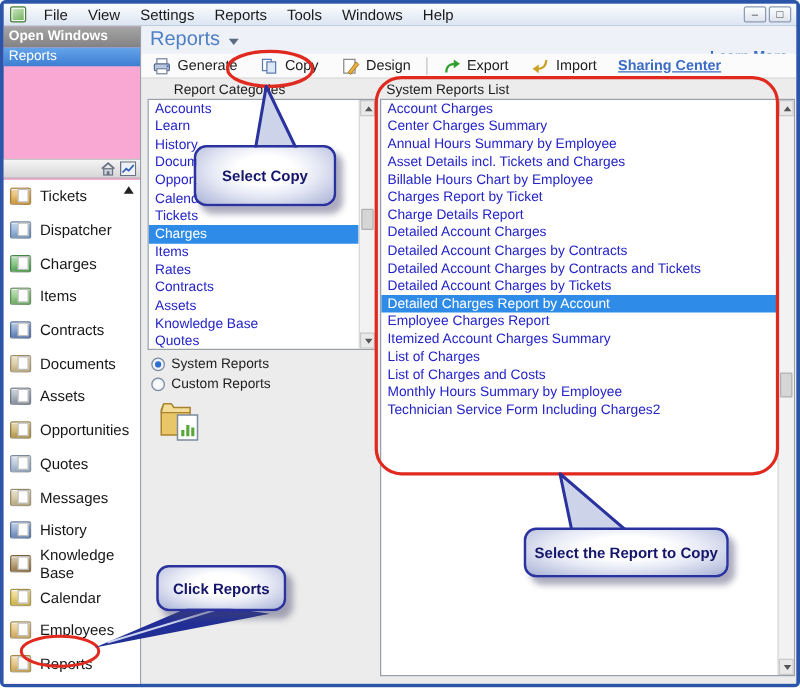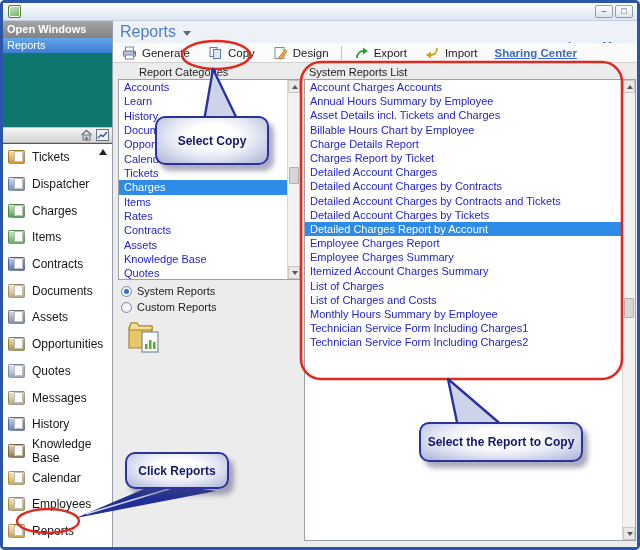--- a/index.html
+++ b/index.html
@@ -19,21 +19,21 @@
   .app-icon { width:13px; height:13px; margin:0 6px 0 5px; border-radius:2px;
     background:linear-gradient(150deg,#cfe9c8,#6fae57); border:1px solid #4c7f3c;
     box-shadow:inset 0 0 0 1px #fff; }
   .menu-item { padding:1px 8px; cursor:default; }
   .win-buttons { position:absolute; right:4px; top:2px; display:flex; gap:2px; }
   .win-btn { width:18px; height:13px; border:1px solid #8e9bb3; border-radius:2px;
     background:linear-gradient(#fcfdfe,#dfe5ee); font-size:9px; line-height:10px;
     text-align:center; color:#444; }
   
   .left-col { position:absolute; left:3px; top:21px; width:110px; bottom:3px;
-    background:#0f766e; border-right:1px solid #98a0ac; }
+    background:#f9a8d4; border-right:1px solid #98a0ac; }
   .ow-header { height:17px; background:linear-gradient(#a6a6a6,#828282);
     color:#fff; font-weight:bold; font-size:11px; line-height:17px; padding-left:4px; }
   .ow-item { height:15px; background:linear-gradient(#64a4ea,#3d7ed2);
     color:#fff; font-size:11px; line-height:15px; padding-left:4px; }
   .nav-toolbar { position:absolute; left:0; top:106px; right:0; height:16px;
     background:linear-gradient(#f4f4f4,#d6d6d6);
     border-top:1px solid #c6c6c6; border-bottom:1px solid #b9b9b9;
     display:flex; justify-content:flex-end; align-items:center; gap:3px; padding-right:3px; }
   .nav-list { position:absolute; left:0; top:123px; right:0; bottom:0; background:#fff; }
   .nav-item { height:26.7px; display:flex; align-items:center; gap:7px;
@@ -99,20 +99,21 @@
   
   .tbicon { width:15px; height:14px; display:block; }
 </style>
 </head>
 <body>
 
 <div class="window">
 
   <div class="menubar">
     <span class="app-icon"></span>
+    <span id="menu-items"><span class="menu-item">File</span><span class="menu-item">View</span><span class="menu-item">Settings</span><span class="menu-item">Reports</span><span class="menu-item">Tools</span><span class="menu-item">Windows</span><span class="menu-item">Help</span></span>
     <span class="win-buttons">
       <span class="win-btn">–</span>
       <span class="win-btn">□</span>
     </span>
   </div>
 
   <div class="left-col">
     <div class="ow-header">Open Windows</div>
     <div id="ow-list">
         <div class="ow-item">Reports</div>
@@ -287,38 +288,37 @@
         <path d="M3,12 L26,12 L26,8 L13,8 L11,5 L5,5 Z" fill="#f4dd96" stroke="#a8822e" stroke-width="1"></path>
         <rect x="16" y="14" width="16" height="20" fill="#ffffff" stroke="#7b8aa0" stroke-width="1.2"></rect>
         <rect x="19" y="26" width="2.5" height="5" fill="#57a839"></rect>
         <rect x="23" y="22" width="2.5" height="9" fill="#57a839"></rect>
         <rect x="27" y="24" width="2.5" height="7" fill="#57a839"></rect>
       </svg>
 
       <span class="box-label" style="left:196px; top:3px;">System Reports List</span>
       <div class="listbox" style="left:191px; top:16px; width:332px; height:462px;">
         <div class="lb-rows" id="rep-rows">
-            <div class="lb-row rep-row">Account Charges Accounts</div>
+            <div class="lb-row rep-row">Account Charges</div>
+            <div class="lb-row rep-row">Center Charges Summary</div>
             <div class="lb-row rep-row">Annual Hours Summary by Employee</div>
             <div class="lb-row rep-row">Asset Details incl. Tickets and Charges</div>
             <div class="lb-row rep-row">Billable Hours Chart by Employee</div>
+            <div class="lb-row rep-row">Charges Report by Ticket</div>
             <div class="lb-row rep-row">Charge Details Report</div>
-            <div class="lb-row rep-row">Charges Report by Ticket</div>
             <div class="lb-row rep-row">Detailed Account Charges</div>
             <div class="lb-row rep-row">Detailed Account Charges by Contracts</div>
             <div class="lb-row rep-row">Detailed Account Charges by Contracts and Tickets</div>
             <div class="lb-row rep-row">Detailed Account Charges by Tickets</div>
             <div class="lb-row rep-row selected">Detailed Charges Report by Account</div>
             <div class="lb-row rep-row">Employee Charges Report</div>
-            <div class="lb-row rep-row">Employee Charges Summary</div>
             <div class="lb-row rep-row">Itemized Account Charges Summary</div>
             <div class="lb-row rep-row">List of Charges</div>
             <div class="lb-row rep-row">List of Charges and Costs</div>
             <div class="lb-row rep-row">Monthly Hours Summary by Employee</div>
-            <div class="lb-row rep-row">Technician Service Form Including Charges1</div>
             <div class="lb-row rep-row">Technician Service Form Including Charges2</div>
           </div>
         <div class="sbar">
           <div class="arr up"></div>
           <div class="thumb" style="top:218px; height:20px;"></div>
           <div class="arr down"></div>
         </div>
       </div>
 
     </div>

